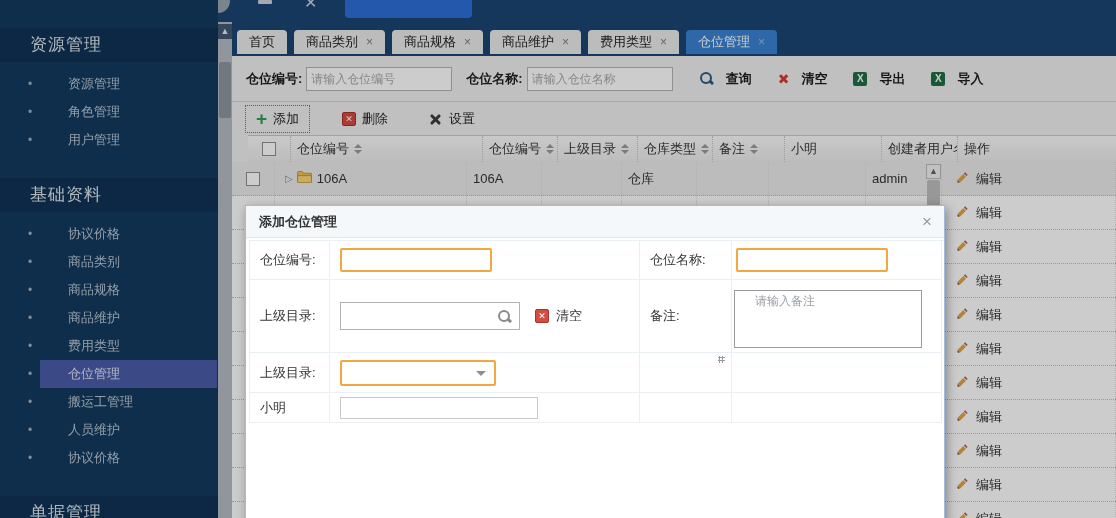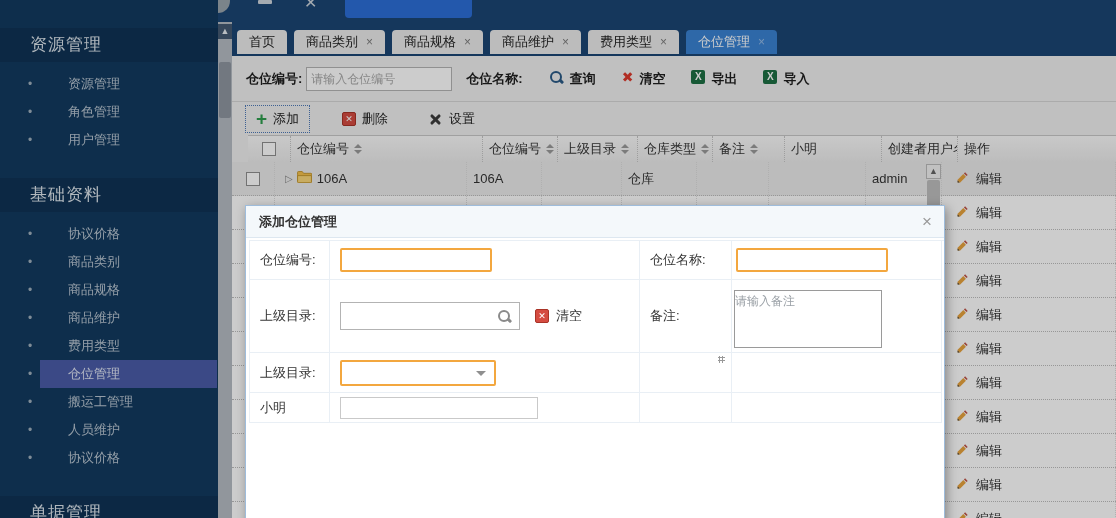--- a/index.html
+++ b/index.html
@@ -45,21 +45,21 @@
 
   
   .content{position:absolute;left:232px;top:56px;width:884px;height:462px;background:#f0f0f0;}
 
   .searchbar{position:absolute;left:0;top:0;width:884px;height:46px;display:flex;align-items:center;
              font-size:13px;color:#1f1f1f;border-bottom:1px solid #d6d6d6;box-sizing:border-box;}
   .searchbar .lbl{font-weight:bold;margin-left:14px;}
   .searchbar input{width:136px;height:22px;border:1px solid #b5b5b5;background:#fff;margin-left:4px;
                    font-size:12px;padding:0 4px;color:#333;}
   .searchbar input::placeholder{color:#a9a9a9;}
-  .sb-btn{display:flex;align-items:flex-start;gap:6px;margin-left:26px;font-weight:bold;cursor:pointer;white-space:nowrap;}
+  .sb-btn{display:flex;align-items:center;gap:12px;margin-left:26px;font-weight:bold;cursor:pointer;white-space:nowrap;}
   .sb-btn:first-of-type{margin-left:20px;}
 
   .icon-mag{position:relative;width:15px;height:15px;display:inline-block;}
   .icon-mag::before{content:"";position:absolute;left:1px;top:1px;width:8px;height:8px;border:2px solid #2b5a86;border-radius:50%;}
   .icon-mag::after{content:"";position:absolute;left:10px;top:10px;width:5px;height:2.5px;background:#2b5a86;
                    transform:rotate(45deg);border-radius:1px;}
   .icon-redx{color:#de3a2e;font-size:14px;font-weight:bold;line-height:1;}
   .icon-excel{width:14px;height:14px;background:#1d7044;border-radius:2px;color:#fff;font-size:10px;font-weight:bold;
               text-align:center;line-height:14px;display:inline-block;}
   .icon-redbox{width:14px;height:14px;background:#d54c41;border:1px solid #a93327;border-radius:2px;color:#fff;
@@ -115,21 +115,21 @@
   .in-orange{width:140px;height:20px;border:2px solid #f3a73f;border-radius:2px;margin-left:10px;
              font-size:12px;padding:0 4px;background:#fff;}
   .in-orange.right{margin-left:4px;}
   .lookup-wrap{position:relative;margin-left:10px;}
   .lookup{width:150px;height:26px;border:1px solid #b3b3b3;background:#fff;font-size:12px;padding:0 24px 0 4px;box-sizing:content-box;}
   .lookup-mag{position:absolute;right:8px;top:7px;}
   .lookup-mag::before{border-color:#8a8a8a;}
   .lookup-mag::after{background:#8a8a8a;}
   .mclear{display:flex;align-items:center;gap:7px;margin-left:15px;cursor:pointer;}
   .mtextarea{width:146px;height:52px;border:1px solid #9a9a9a;margin:10px 0 0 2px;align-self:flex-start;
-             font-size:12px;padding:2px 0;resize:none;font-family:inherit;color:#737373;}
+             font-size:12px;padding:2px 20px;resize:none;font-family:inherit;color:#737373;}
   .mtextarea::placeholder{color:#9aa0a6;}
   .ta-wrap{position:relative;align-self:flex-start;}
   .ta-grip{position:absolute;right:-2px;bottom:-48px;width:6px;height:6px;
            background:radial-gradient(circle,#999 1px,transparent 1.2px);background-size:3px 3px;}
   .combo{position:relative;width:152px;height:22px;border:2px solid #f3a73f;border-radius:2px;background:#fff;margin-left:10px;}
   .combo-arrow{position:absolute;right:8px;top:9px;width:0;height:0;border-left:5px solid transparent;
                border-right:5px solid transparent;border-top:5px solid #8f8f8f;}
   .in-plain{width:188px;height:20px;border:1px solid #c9c9c9;margin-left:10px;font-size:12px;padding:0 4px;}
 </style>
 </head>
@@ -231,20 +231,21 @@
     <div class="sb-scroll-up">▲</div>
     <div class="sb-scroll-thumb"></div>
   </div>
 
   <div class="content">
 
     <div class="searchbar">
       <span class="lbl">仓位编号:</span>
       <input placeholder="请输入仓位编号" style="">
       <span class="lbl">仓位名称:</span>
+      <input placeholder="请输入仓位名称" style="">
       <span class="sb-btn">
         <span class="icon-mag"></span>
         <span>查询</span>
       </span>
       <span class="sb-btn">
         <span class="icon-redx">✖</span>
         <span>清空</span>
       </span>
       <span class="sb-btn">
         <span class="icon-excel">X</span>

